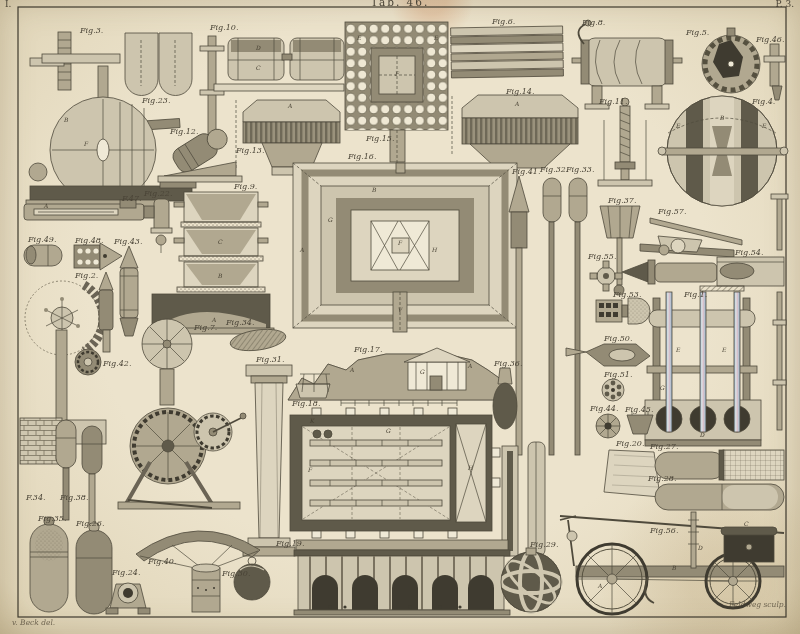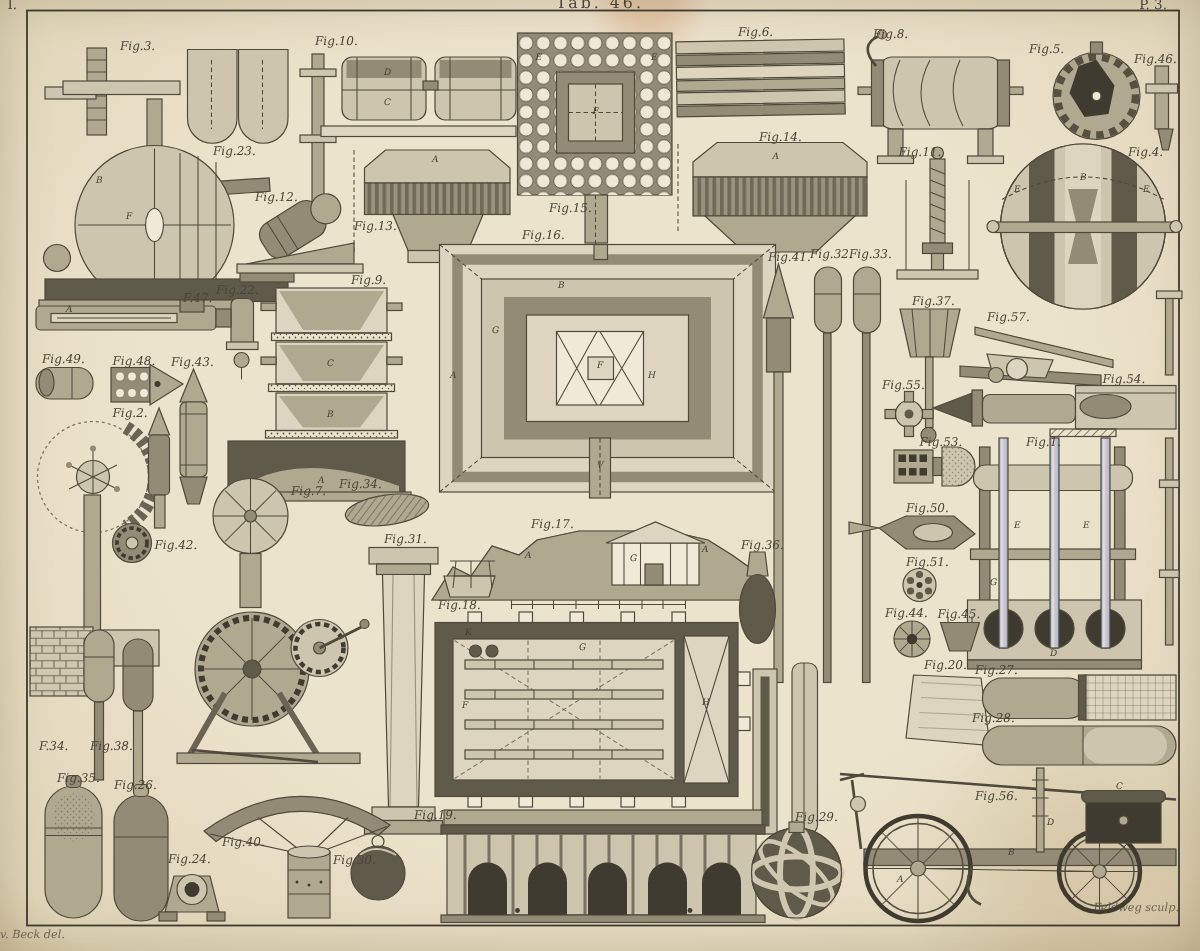--- a/index.html
+++ b/index.html
@@ -7,23 +7,23 @@
     background:
       radial-gradient(circle at 54% 0%, rgba(205,130,80,.28) 0 14px, rgba(205,130,80,0) 42px),
       radial-gradient(circle at 90% 92%, rgba(160,130,80,.18) 0 30px, rgba(160,130,80,0) 120px),
       radial-gradient(ellipse at 50% 45%, #ece3cc 55%, #e0d5b8 92%, #d2c5a4 100%);
     box-shadow:inset 0 0 34px rgba(110,90,50,.28);
     font-family:"DejaVu Serif",serif;}
   .plate svg{position:absolute;left:0;top:0;}
   .title{position:absolute;top:-4px;left:0;right:0;text-align:center;
     font:10.5px "DejaVu Serif",serif;letter-spacing:2px;color:#4a4437;}
   .corner{position:absolute;top:-1px;font:9px "DejaVu Serif",serif;color:#4a4437;}
-  .corner.l{left:5px}.corner.r{right:22px}
+  .corner.l{left:5px}.corner.r{right:6px}
   .credit{position:absolute;font:italic 7.5px "DejaVu Serif",serif;color:#6e6450;}
-  .credit.l{left:0;top:618px}.credit.r{right:14px;top:600px}
+  .credit.l{left:12px;top:618px}.credit.r{right:14px;top:600px}
   .flabel{font:italic 8px "DejaVu Serif",serif;fill:#4a4437;}
   .ann{font:italic 6px "DejaVu Serif",serif;fill:#453f31;}
   .st{stroke:#4f4a3c;stroke-width:.8}.sn{stroke:none}
   .f1{fill:#ddd5bf}.f2{fill:#cdc5ae}.f3{fill:#b1a890}.f4{fill:#938b75}
   .f5{fill:#5f5a4a}.f6{fill:#3f3b30}.fw{fill:#efe9d6}
   .ln{fill:none;stroke:#4f4a3c;stroke-width:.7}
   .dsh{stroke-dasharray:3 2}.thk{stroke-width:1.8}
   text{user-select:none}
 </style>
 </head>

